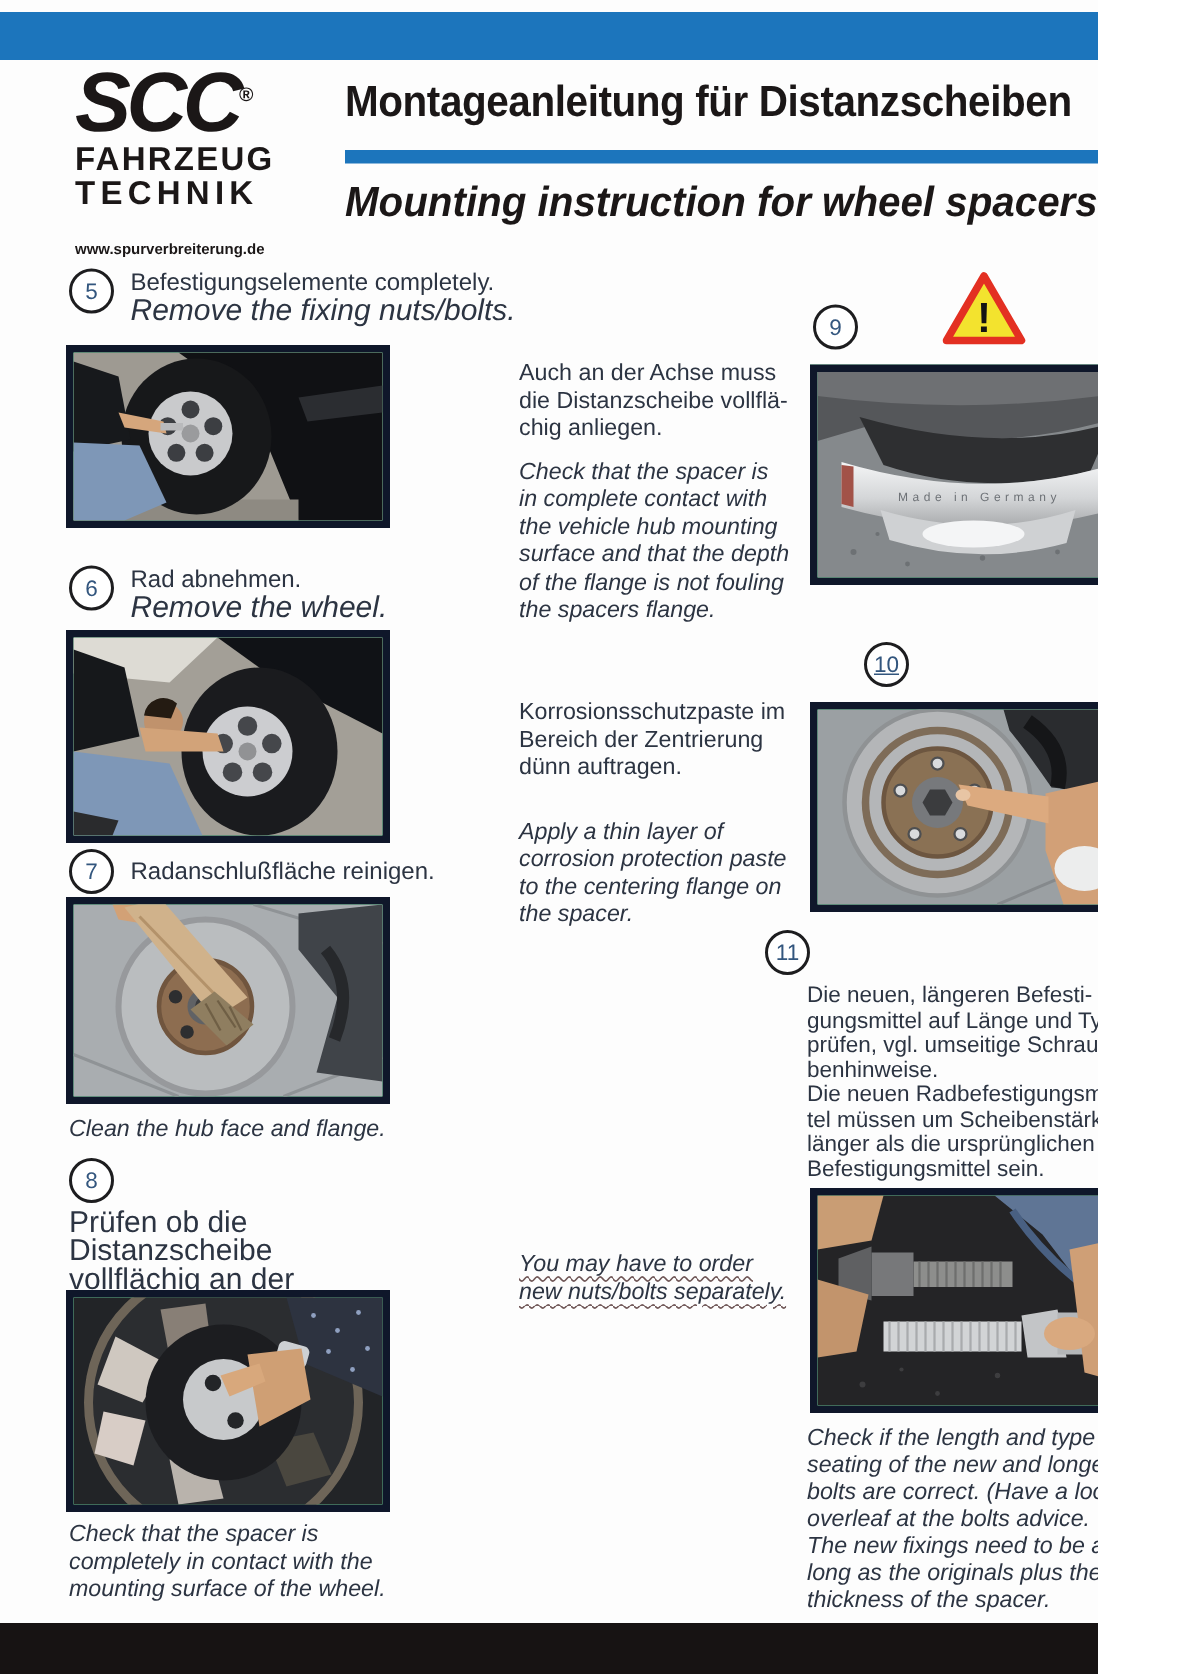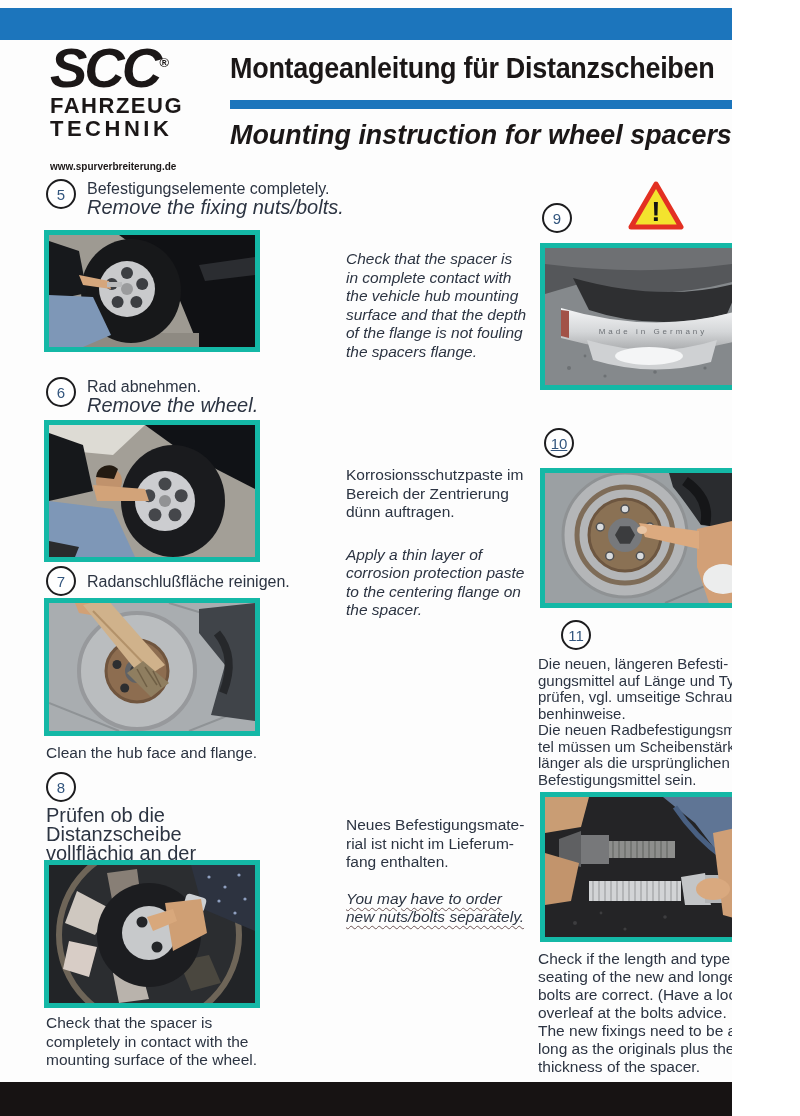--- a/index.html
+++ b/index.html
@@ -30,21 +30,21 @@
   .step-row { display:flex; gap:11px; align-items:flex-start; }
   .step-row.center { align-items:center; }
   .circle { width:30px; height:30px; border:2.5px solid #1d1d1f; border-radius:50%; background:#fff;
             display:flex; align-items:center; justify-content:center;
             font-size:15px; color:#33567e; flex:0 0 auto; box-sizing:border-box; }
   .h-de { font-size:16px; line-height:19px; }
   .h-en { font-size:20px; font-style:italic; line-height:19px; }
   .ml { white-space:pre-line; }
   .body-de { font-size:15.5px; line-height:18.5px; }
   .body-en { font-size:15.5px; font-style:italic; line-height:18.5px; }
-  .caption  { font-size:15.5px; line-height:18.5px; }
+  .caption  { font-size:15.5px; font-style:italic; line-height:18.5px; }
   .squiggle { text-decoration-line:underline; text-decoration-style:wavy;
               text-decoration-thickness:1px; text-underline-offset:3px; text-decoration-color:#6e5555; }
 
   #s5  { left:46px;  top:179px; }
   #p5  { left:44px;  top:230px; width:216px; height:122px; }
   #s6  { left:46px;  top:377px; }
   #p6  { left:44px;  top:420px; width:216px; height:142px; }
   #s7  { left:46px;  top:566px; }
   #p7  { left:44px;  top:598px; width:216px; height:138px; }
   #cap7{ left:46px;  top:744px; width:240px; }
@@ -56,28 +56,28 @@
   #n1  { left:346px; top:240px; width:215px; }
   #n2  { left:346px; top:466px; width:215px; }
   #n3  { left:346px; top:816px; width:215px; }
   #n1 .body-en { margin-top:10px; }
   #n2 .body-en { margin-top:24px; }
   #n3 .body-en { margin-top:18px; }
 
   #s9c  { left:542px; top:203px; }
   #warn { left:628px; top:181px; width:56px; height:50px; }
   #p9   { left:540px; top:243px; width:224px; height:147px; }
-  #s10c { left:544px; top:428px;text-decoration:underline; }
+  #s10c { left:576px; top:428px;text-decoration:underline; }
   #p10  { left:540px; top:468px; width:224px; height:140px; }
-  #s11c { left:561px; top:620px; }
+  #s11c { left:510px; top:620px; }
   #s11t { left:538px; top:656px; width:252px; font-size:15px; line-height:16.5px; }
   #p11  { left:540px; top:792px; width:224px; height:150px; }
   #cap11{ left:538px; top:950px; width:252px; line-height:18px; }
 
-  .photo { border:5px solid #14b8a6; box-sizing:border-box; background:#86efac; }
+  .photo { border:5px solid #0f172a; box-sizing:border-box; background:#86efac; }
   .photo svg { display:block; width:100%; height:100%; }
 </style>
 </head>
 <body>
 
 <div class="page">
 
   <div class="abs" id="bar-top"></div>
   <div class="abs" id="bar-right"></div>
   <div class="abs" id="bar-bottom"></div>
@@ -237,40 +237,40 @@
       <polygon points="116,38 152,34 158,68 124,86" fill="#cf9f74"></polygon>
       <polygon points="98,52 124,44 128,56 104,66" fill="#d8a87c"></polygon>
     </svg>
   </div>
 
   <div class="abs caption ml" id="cap8">Check that the spacer is
 completely in contact with the
 mounting surface of the wheel.</div>
 
   <div class="abs" id="n1">
+    <div class="body-de ml">Auch an der Achse muss
+die Distanzscheibe vollflä-
+chig anliegen.</div>
     <div class="body-en ml">Check that the spacer is
 in complete contact with
 the vehicle hub mounting
 surface and that the depth
 of the flange is not fouling
 the spacers flange.</div>
   </div>
   <div class="abs" id="n2">
     <div class="body-de ml">Korrosionsschutzpaste im
 Bereich der Zentrierung
 dünn auftragen.</div>
     <div class="body-en ml">Apply a thin layer of
 corrosion protection paste
 to the centering flange on
 the spacer.</div>
   </div>
   <div class="abs" id="n3">
-    <div class="body-de ml">Neues Befestigungsmate-
-rial ist nicht im Lieferum-
-fang enthalten.</div>
     <div class="body-en ml squiggle">You may have to order
 new nuts/bolts separately.</div>
   </div>
 
   <div class="abs circle" id="s9c">
       <span>9</span>
     </div>
 
   <div class="abs" id="warn">
     <svg viewBox="0 0 56 50">

